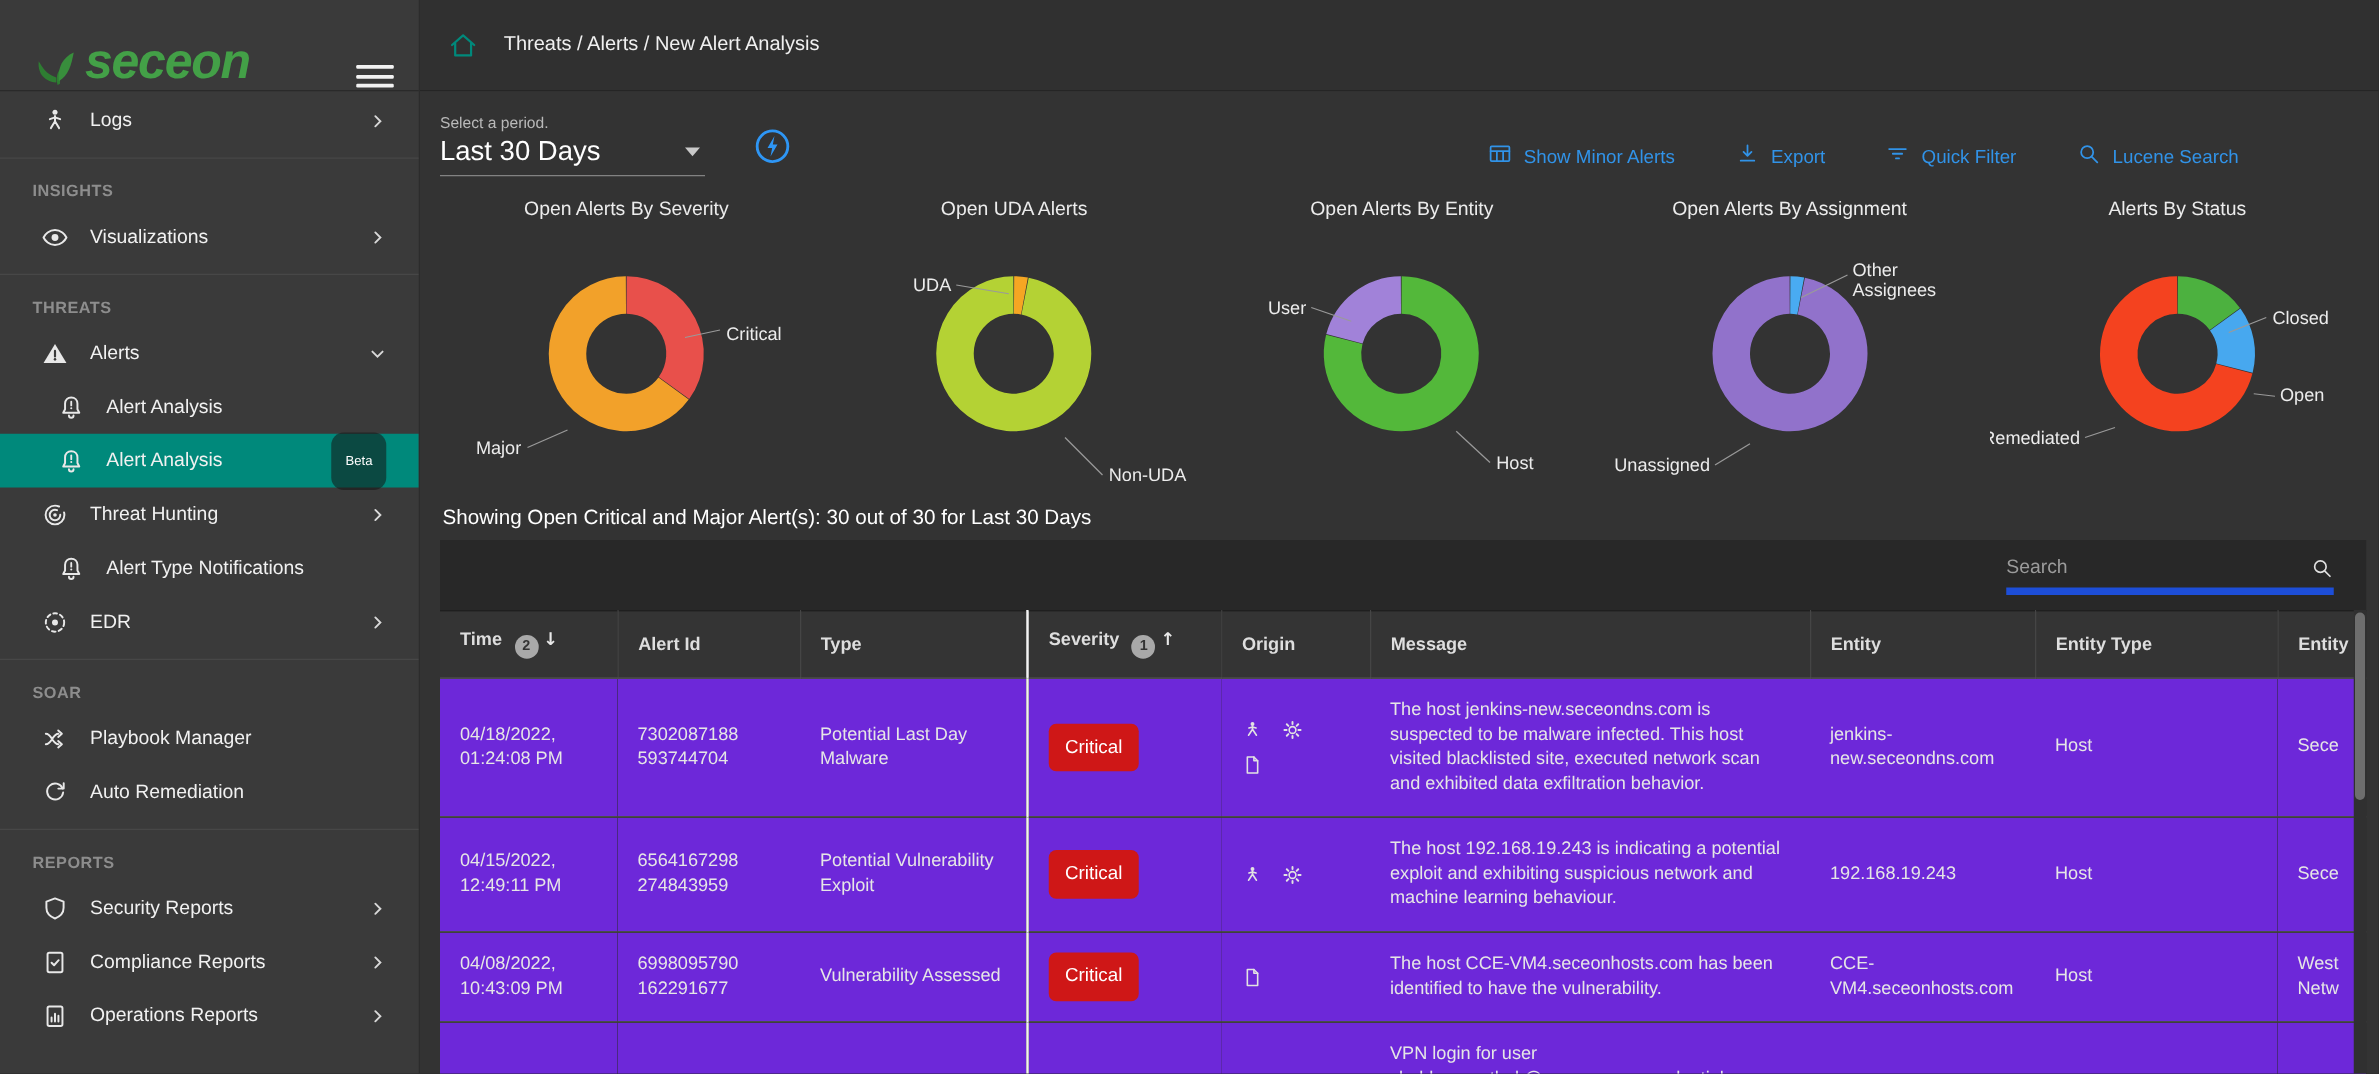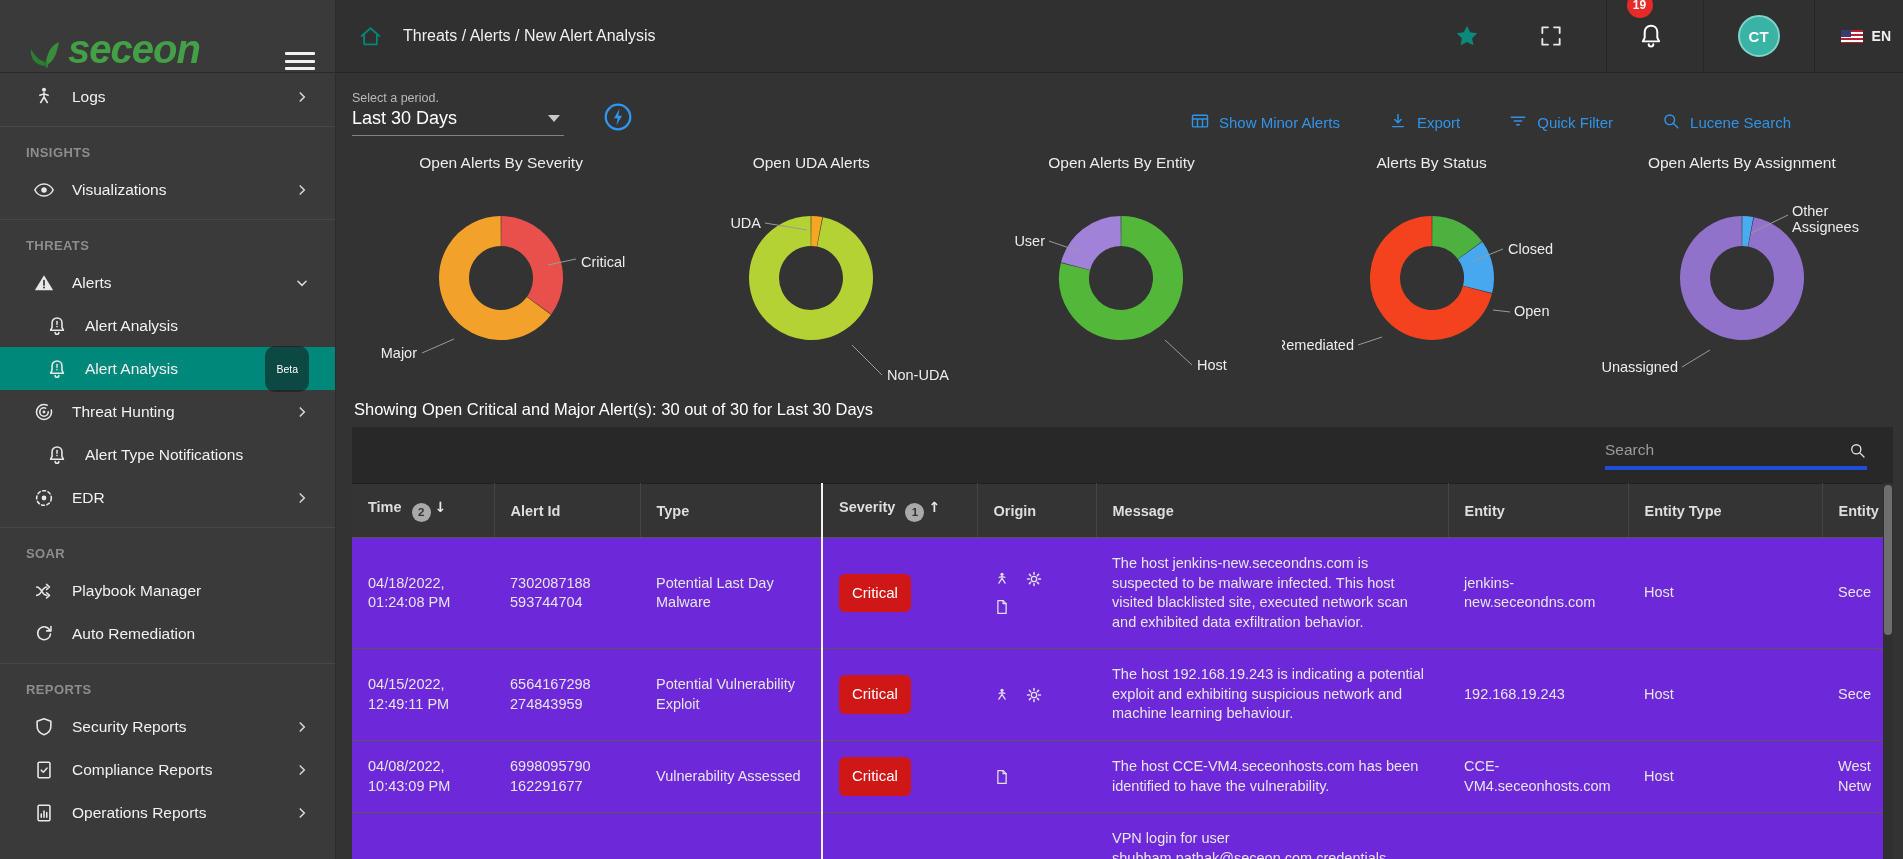--- a/index.html
+++ b/index.html
@@ -48,39 +48,39 @@
   .flag { width:22px; height:13px; position:relative; background:repeating-linear-gradient(#b22234 0 2px,#fff 2px 4px); margin-right:9px; flex:none; }
   .flag::before { content:""; position:absolute; left:0; top:0; width:10px; height:7px; background:#3c3b6e; }
   .lang-label { font-size:14px; font-weight:bold; color:#f0f0f0; }
 
   
   .main { position:absolute; left:336px; top:73px; right:0; bottom:0; background:#333; }
   .controls-row { display:flex; padding:18px 26px 0 16px; }
   .period { width:250px; }
   .period-label { font-size:12.5px; color:#b9b9b9; margin-bottom:3px; }
   .period-select { display:flex; align-items:center; justify-content:space-between; border-bottom:1px solid #828282; padding-bottom:6px; cursor:pointer; width:212px; }
-  .period-value { font-size:18px; color:#fff; }
+  .period-value { font-size:22px; color:#fff; }
   .dd-arrow { width:0; height:0; border-left:6px solid transparent; border-right:6px solid transparent; border-top:7px solid #c9c9c9; margin-right:4px; }
   .flash { width:32px; height:32px; color:#2e96f5; margin:10px 0 0 0px; cursor:pointer; }
   .flash svg { width:100%; height:100%; }
   .toolbar { margin-left:auto; display:flex; align-items:center; gap:48px; margin-top:18px; padding-right:86px; }
   .tool-link { display:flex; align-items:center; gap:9px; color:#3193e8; font-size:15px; font-weight:500; cursor:pointer; white-space:nowrap; }
   .tool-link svg { width:20px; height:20px; }
 
   
   .charts-row { display:flex; padding:6px 6px 0 10px; }
   .chart-cell { width:20%; height:238px; position:relative; }
   .chart-title { text-align:center; font-size:15.5px; font-weight:500; color:#ececec; padding-top:12px; }
   .chart-cell svg.donut { position:absolute; left:50%; top:26px; transform:translateX(-50%); }
 
   
   .table-title { padding:20px 0 8px 18px; font-size:16.5px; color:#fff; }
   .table-panel { position:relative; margin:0 10px 0 16px; background:#282828; }
   .search-strip { height:56px; display:flex; align-items:center; justify-content:flex-end; padding-right:26px; }
-  .search-box { position:relative; width:262px; border-bottom:4px solid #1d4ed8; display:flex; align-items:center; padding-bottom:6px; }
+  .search-box { position:relative; width:262px; border-bottom:6px solid #1d4ed8; display:flex; align-items:center; padding-bottom:6px; }
   .search-box input { flex:1; background:transparent; border:none; outline:none; color:#e8e8e8; font-size:15.5px; font-family:inherit; }
   .search-box input::placeholder { color:#9b9b9b; }
   .search-box .sic { width:19px; height:19px; color:#e0e0e0; cursor:pointer; }
   .search-box .sic svg { width:100%; height:100%; }
   table.alerts { width:100%; border-collapse:collapse; table-layout:fixed; }
   table.alerts th { background:#343434; height:54px; text-align:left; font-size:14.5px; font-weight:bold; color:#dedede; padding:0 16px; border-right:1px solid #454545; border-top:1px solid #1f1f1f; border-bottom:1px solid #565656; white-space:nowrap; overflow:hidden; }
   table.alerts th:last-child { border-right:none; }
   table.alerts td { background:#6d28d9; padding:16px 16px; font-size:14.5px; color:#e6e6e6; vertical-align:middle; border-bottom:1px solid #575757; overflow:hidden; overflow-wrap:break-word; line-height:1.35; }
   .sort-badge { display:inline-flex; align-items:center; justify-content:center; width:19px; height:19px; border-radius:50%; background:#a9a9a9; color:#333; font-size:11.5px; font-weight:bold; margin:0 4px 0 10px; vertical-align:-4px; }
   .sort-arrow { color:#e8e8e8; font-size:14px; font-family:"DejaVu Sans",sans-serif; }
@@ -251,42 +251,20 @@
         </div>
       </nav>
   </aside>
 
   <header class="topbar">
     <span class="home-ic" id="ic-home"><svg viewBox="0 0 24 24">
           <path d="m3.5 11.5 8.5-7.4 8.5 7.4" stroke="currentColor" fill="none" stroke-width="1.7" stroke-linecap="round" stroke-linejoin="round"></path>
           <path d="M5.9 10.2v9.3h12.2v-9.3" stroke="currentColor" fill="none" stroke-width="1.7" stroke-linecap="round" stroke-linejoin="round"></path>
         </svg></span>
     <span class="breadcrumb">Threats / Alerts / New Alert Analysis</span>
-    <div class="topbar-right">
-      <span class="tb-ic star-ic" id="ic-star"><svg viewBox="0 0 24 24">
-            <path d="m12 2.6 2.9 6 6.6.9-4.8 4.6 1.2 6.5L12 17.5l-5.9 3.1 1.2-6.5L2.5 9.5l6.6-.9Z" fill="currentColor"></path>
-          </svg></span>
-      <span class="tb-ic expand-ic" id="ic-expand"><svg viewBox="0 0 24 24">
-            <path d="M4 9.2V4h5.2M14.8 4H20v5.2M20 14.8V20h-5.2M9.2 20H4v-5.2" stroke="currentColor" fill="none" stroke-width="1.7" stroke-linecap="round" stroke-linejoin="round"></path>
-          </svg></span>
-      <div class="notif-block">
-        <span class="bell-wrap" id="ic-bell"><svg viewBox="0 0 24 24">
-              <path d="M12 3.2c-3.1 0-5.4 2.3-5.4 5.4v4.9L5 16.6h14l-1.6-3.1V8.6c0-3.1-2.3-5.4-5.4-5.4Z" stroke="currentColor" fill="none" stroke-width="1.7" stroke-linecap="round" stroke-linejoin="round"></path>
-              <path d="M10 19a2 2 0 0 0 4 0" stroke="currentColor" fill="none" stroke-width="1.7" stroke-linecap="round" stroke-linejoin="round"></path>
-            </svg></span>
-        <span class="notif-badge">19</span>
-      </div>
-      <div class="avatar-block">
-        <span class="avatar">CT</span>
-      </div>
-      <div class="lang-block">
-        <span class="flag"></span>
-        <span class="lang-label">EN</span>
-      </div>
-    </div>
   </header>
 
   <div class="main">
     <div class="controls-row">
       <div class="period">
         <div class="period-label">Select a period.</div>
         <div class="period-select">
           <span class="period-value">Last 30 Days</span>
           <span class="dd-arrow"></span>
         </div>
@@ -351,45 +329,45 @@
         </div>
         <div class="chart-cell">
           <div class="chart-title">Open Alerts By Entity</div>
           <svg class="donut" width="300" height="212" viewBox="0 0 300 212">
             <path d="M 150.25 63.00 A 47 47 0 1 1 104.42 98.55" stroke="#53b83a" stroke-width="30" fill="none"></path>
             <path d="M 104.54 98.07 A 47 47 0 0 1 149.75 63.00" stroke="#a182d9" stroke-width="30" fill="none"></path>
             <path d="M 194 172 L 221 197" stroke="#9a9a9a" stroke-width="1" fill="none"></path>
             <path d="M 110 84 L 78 73" stroke="#9a9a9a" stroke-width="1" fill="none"></path>
             <text x="226" y="202" text-anchor="start" fill="#ececec" font-size="14.5">Host</text>
             <text x="74" y="78" text-anchor="end" fill="#ececec" font-size="14.5">User</text>
+          </svg>
+        </div>
+        <div class="chart-cell">
+          <div class="chart-title">Open Alerts By Assignment</div>
+          <svg class="donut" width="300" height="212" viewBox="0 0 300 212">
+            <path d="M 150.25 63.00 A 47 47 0 0 1 158.57 63.79" stroke="#49abf2" stroke-width="30" fill="none"></path>
+            <path d="M 159.05 63.88 A 47 47 0 1 1 149.75 63.00" stroke="#9172cb" stroke-width="30" fill="none"></path>
+            <path d="M 159 65 L 196 47" stroke="#9a9a9a" stroke-width="1" fill="none"></path>
+            <path d="M 118 182 L 90 199" stroke="#9a9a9a" stroke-width="1" fill="none"></path>
+            <text x="200" y="48" text-anchor="start" fill="#ececec" font-size="14.5"><tspan x="200" dy="0">Other</tspan><tspan x="200" dy="16">Assignees</tspan></text>
+            <text x="86" y="204" text-anchor="end" fill="#ececec" font-size="14.5">Unassigned</text>
           </svg>
         </div>
         <div class="chart-cell">
           <div class="chart-title">Alerts By Status</div>
           <svg class="donut" width="300" height="212" viewBox="0 0 300 212">
             <path d="M 150.25 63.00 A 47 47 0 0 1 187.88 82.18" stroke="#4cb13f" stroke-width="30" fill="none"></path>
             <path d="M 188.17 82.57 A 47 47 0 0 1 195.58 121.45" stroke="#47a8ef" stroke-width="30" fill="none"></path>
             <path d="M 195.46 121.93 A 47 47 0 1 1 149.75 63.00" stroke="#f4421f" stroke-width="30" fill="none"></path>
             <path d="M 191 93 L 221 81" stroke="#9a9a9a" stroke-width="1" fill="none"></path>
             <path d="M 211 142 L 228 144" stroke="#9a9a9a" stroke-width="1" fill="none"></path>
             <path d="M 100 169 L 76 177" stroke="#9a9a9a" stroke-width="1" fill="none"></path>
             <text x="226" y="86" text-anchor="start" fill="#ececec" font-size="14.5">Closed</text>
             <text x="232" y="148" text-anchor="start" fill="#ececec" font-size="14.5">Open</text>
             <text x="72" y="182" text-anchor="end" fill="#ececec" font-size="14.5">Remediated</text>
-          </svg>
-        </div>
-        <div class="chart-cell">
-          <div class="chart-title">Open Alerts By Assignment</div>
-          <svg class="donut" width="300" height="212" viewBox="0 0 300 212">
-            <path d="M 150.25 63.00 A 47 47 0 0 1 158.57 63.79" stroke="#49abf2" stroke-width="30" fill="none"></path>
-            <path d="M 159.05 63.88 A 47 47 0 1 1 149.75 63.00" stroke="#9172cb" stroke-width="30" fill="none"></path>
-            <path d="M 159 65 L 196 47" stroke="#9a9a9a" stroke-width="1" fill="none"></path>
-            <path d="M 118 182 L 90 199" stroke="#9a9a9a" stroke-width="1" fill="none"></path>
-            <text x="200" y="48" text-anchor="start" fill="#ececec" font-size="14.5"><tspan x="200" dy="0">Other</tspan><tspan x="200" dy="16">Assignees</tspan></text>
-            <text x="86" y="204" text-anchor="end" fill="#ececec" font-size="14.5">Unassigned</text>
           </svg>
         </div>
       </div>
 
     <div class="table-title">Showing Open Critical and Major Alert(s): 30 out of 30 for Last 30 Days</div>
 
     <div class="table-panel">
       <div class="search-strip">
         <div class="search-box">
           <input type="text" placeholder="Search" style="">

